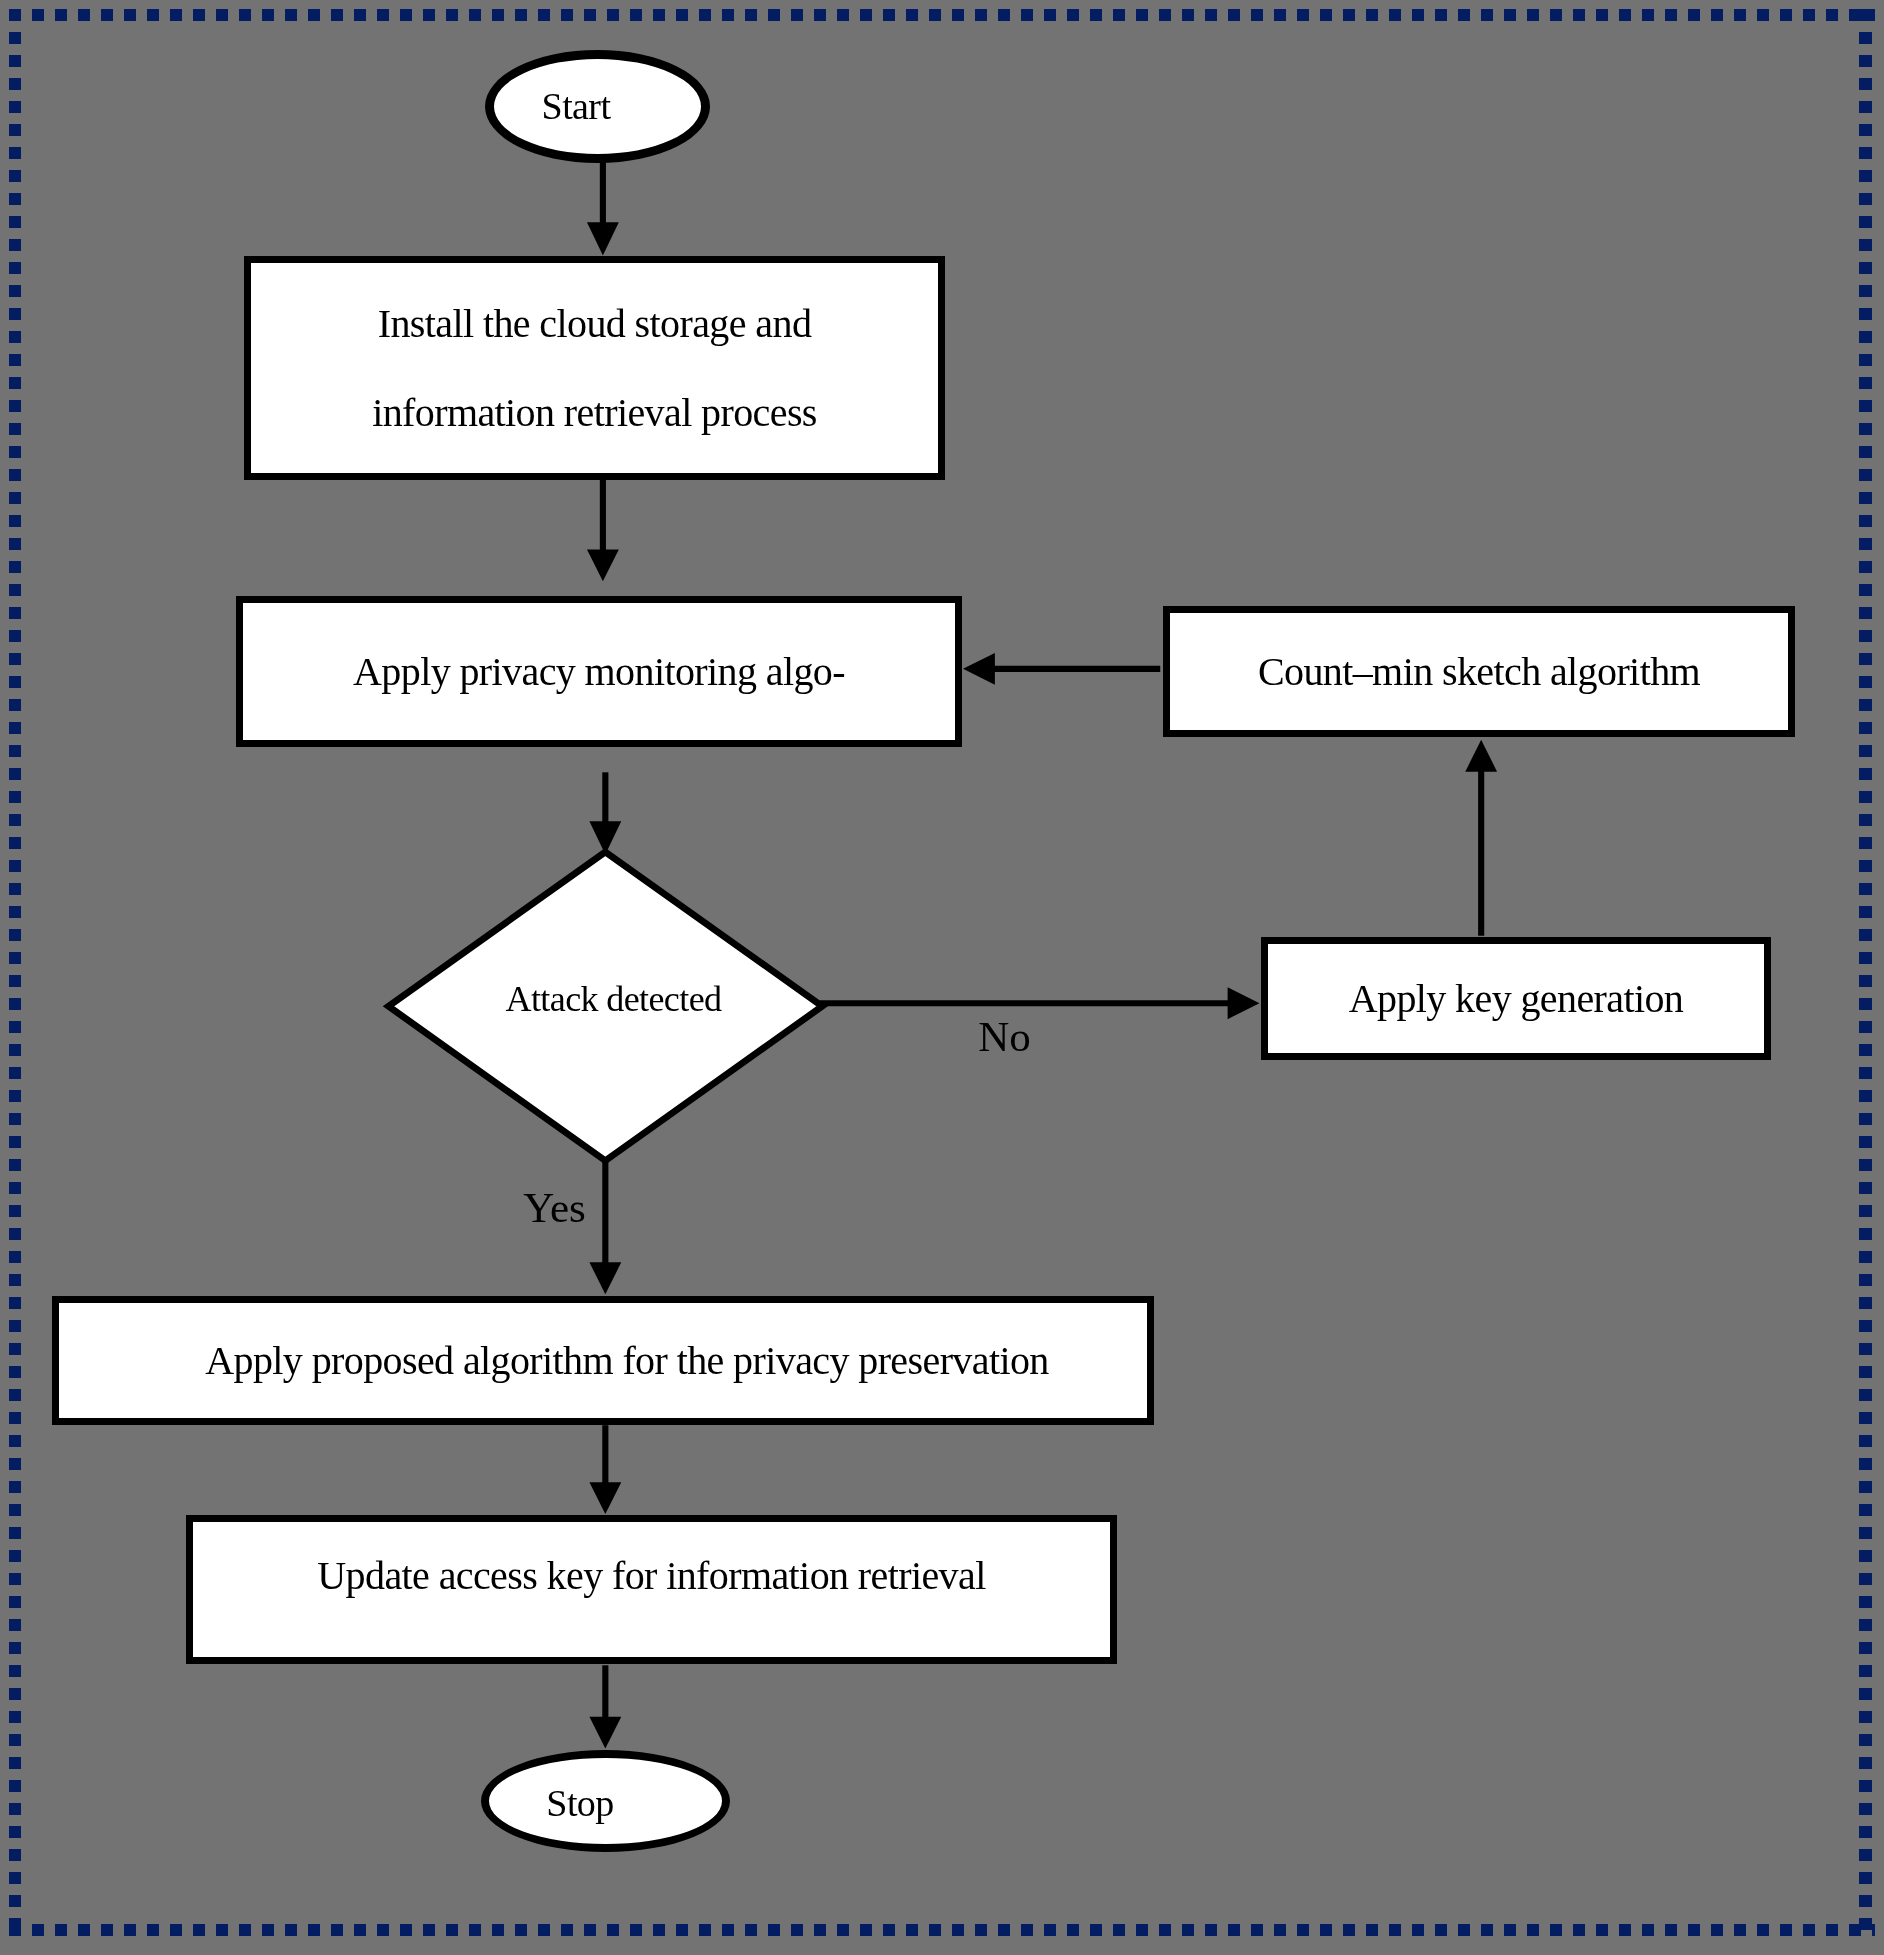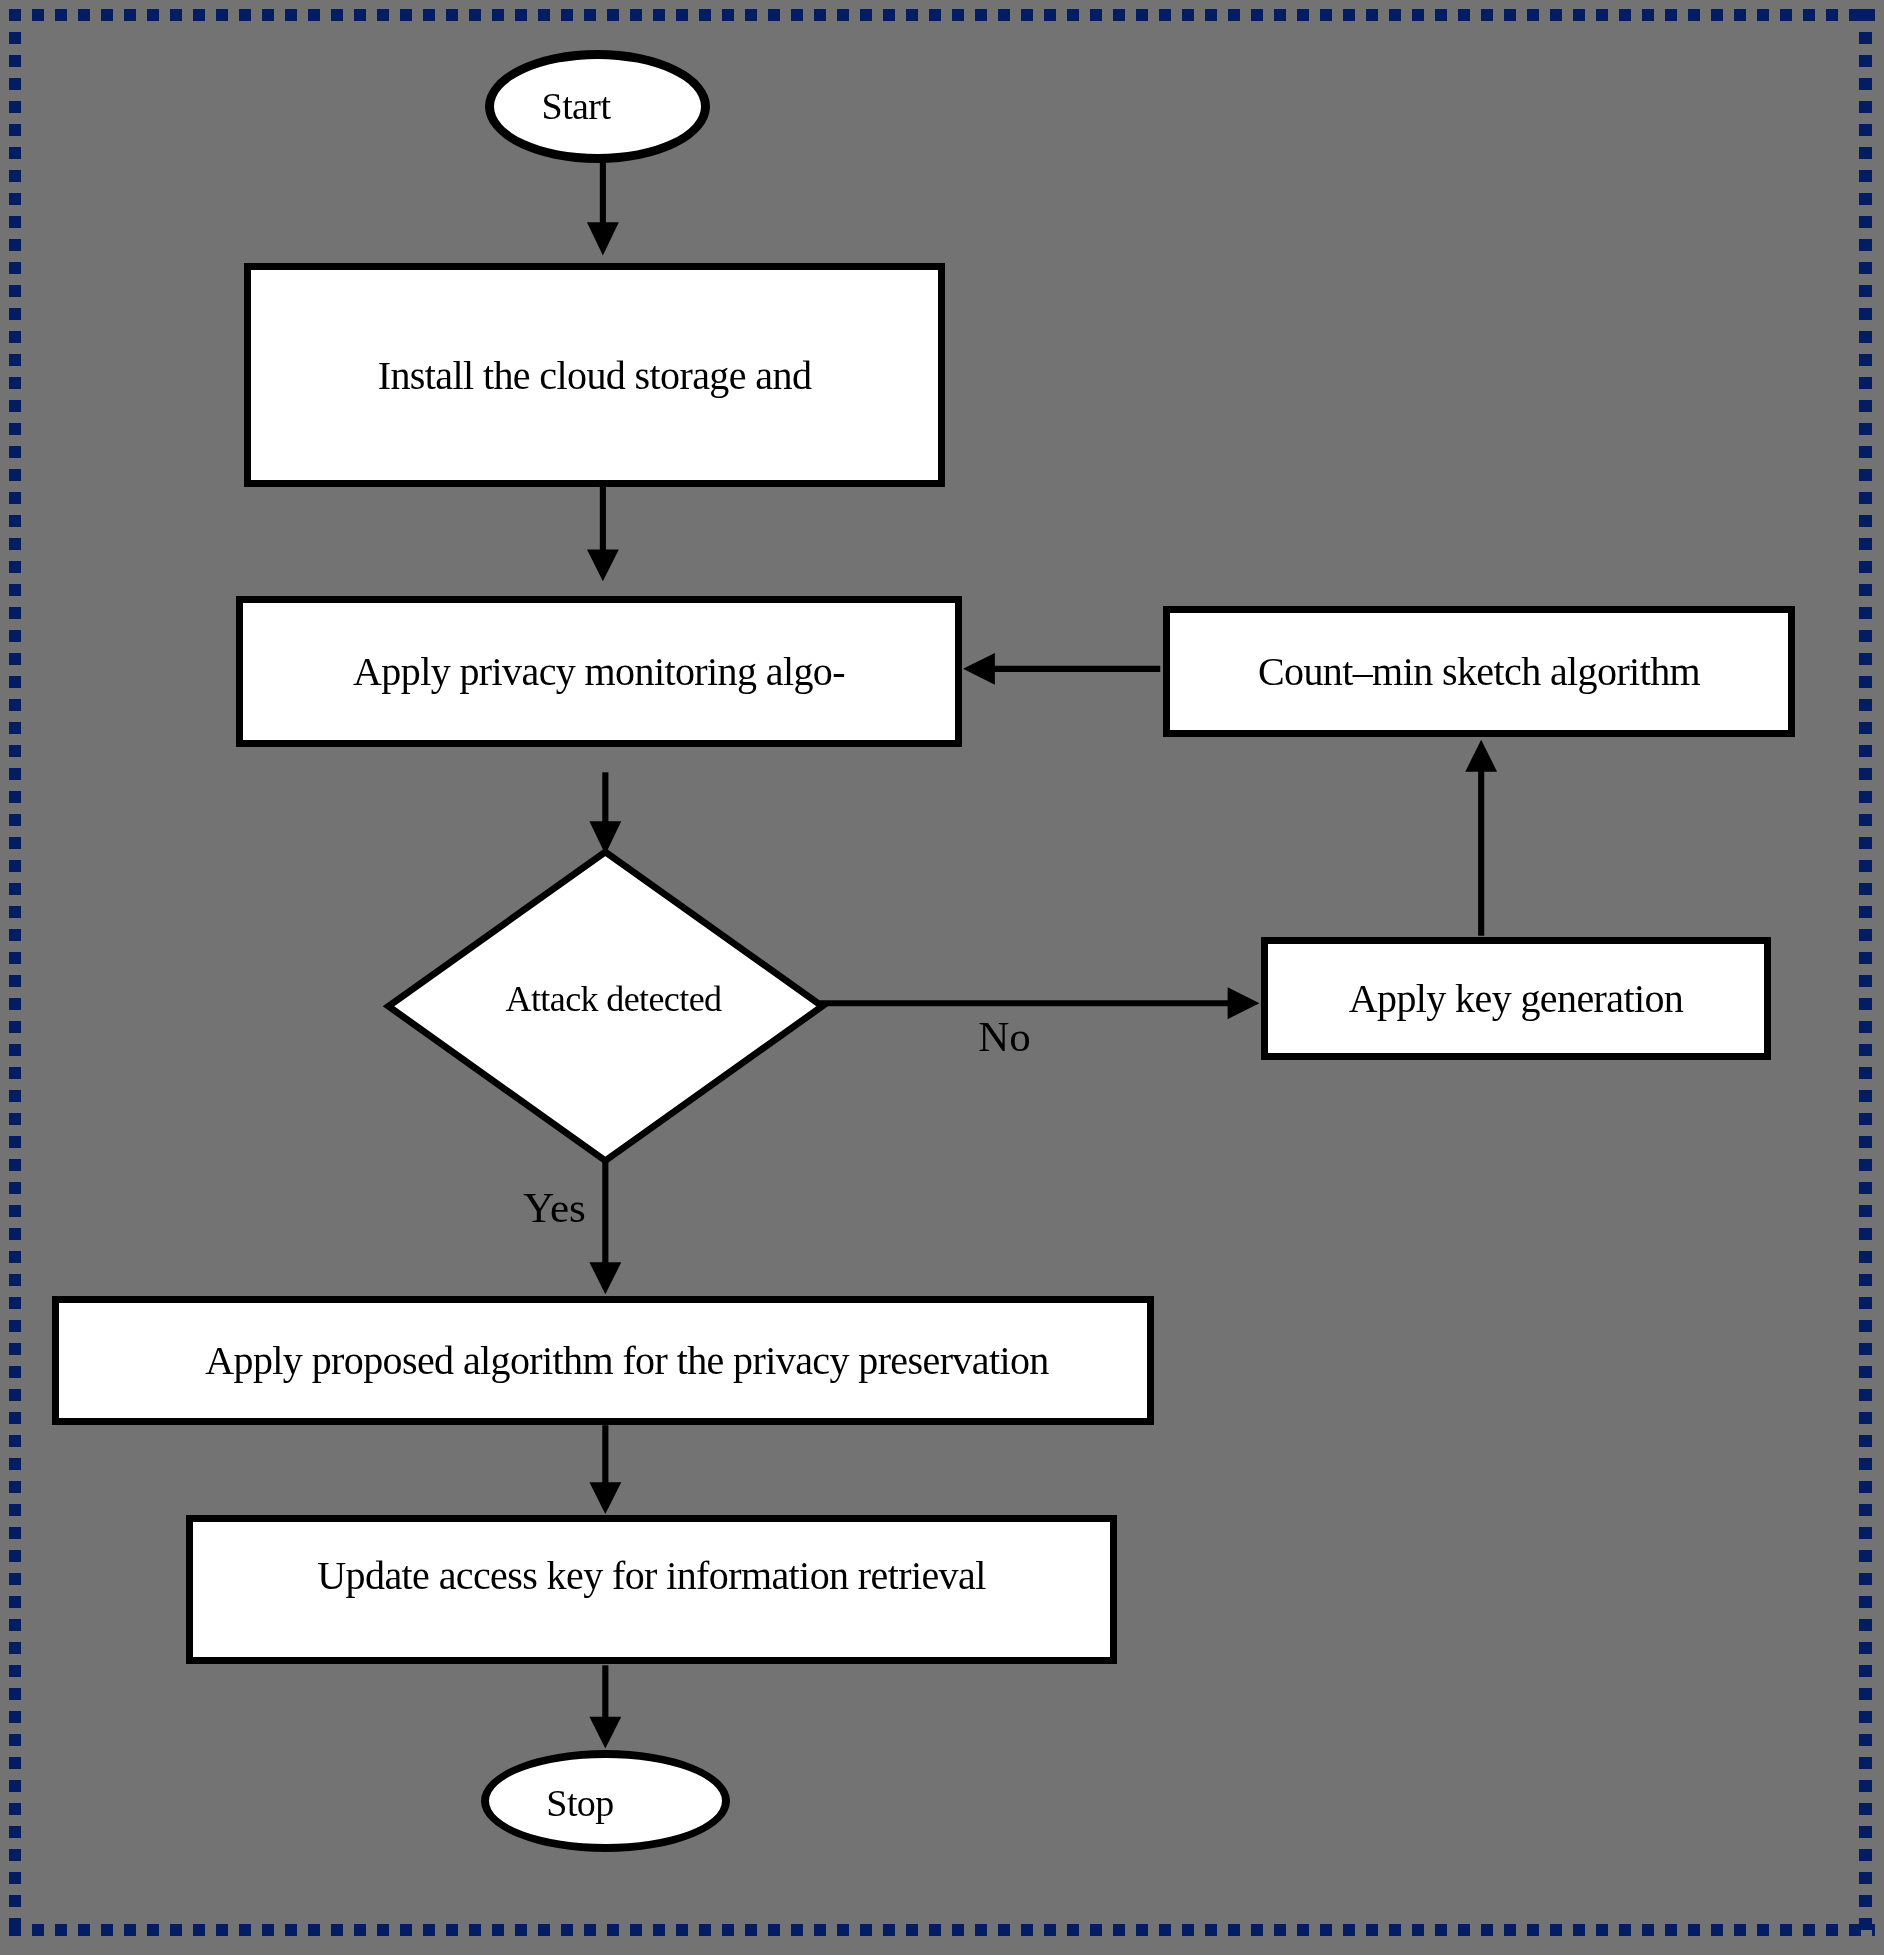--- a/index.html
+++ b/index.html
@@ -36,21 +36,21 @@
     align-items: center;
     justify-content: center;
     text-align: center;
     font-size: 40px;
     line-height: 81px;
     letter-spacing: -0.6px;
     z-index: 2;
   }
   .oval { border-radius: 50%; font-size: 38px; }
 
-  #node-install  { left: 244px;  top: 263px;  width: 701px; height: 224px; gap: 8px; }
+  #node-install  { left: 244px;  top: 256px;  width: 701px; height: 224px; gap: 8px; }
   #node-privacy  { left: 236px;  top: 552px;  width: 726px; height: 151px; margin-top: 44px; }
   #node-countmin { left: 1163px; top: 606px;  width: 632px; height: 131px; }
   #node-keygen   { left: 1261px; top: 937px; width: 510px;  height: 123px; }
   #node-proposed { left: 52px;   top: 1296px; width: 1102px; height: 129px; padding-left: 48px; }
   #node-update   { left: 186px;  top: 1515px; width: 931px; height: 149px; padding-bottom: 28px; }
   #node-start    { left: 485px;  top: 50px;   width: 225px;  height: 113px; border-width: 9.2px; padding-right: 43px; }
   #node-stop     { left: 481px;  top: 1750px; width: 249px;  height: 102px; border-width: 8px; padding-right: 51px; justify-content: flex-end; }
 
   #decision-label {
     position: absolute; left: 388px; top: 852px; width: 434px; height: 294px;
@@ -107,20 +107,21 @@
     <line x1="988" y1="2719" x2="988" y2="2807" stroke="#000" stroke-width="10"></line>
     <polygon points="988,2855 962,2803 1014,2803" fill="#000"></polygon>
   </svg>
 
   <div class="node oval" id="node-start">
     <div>Start</div>
   </div>
 
   <div class="node" id="node-install">
     <div>Install the cloud storage and</div>
+    <div>information retrieval process</div>
   </div>
 
   <div class="node" id="node-privacy">
     <div>Apply privacy monitoring algo-</div>
   </div>
 
   <div class="node" id="node-countmin">
     <div>Count–min sketch algorithm</div>
   </div>
 

